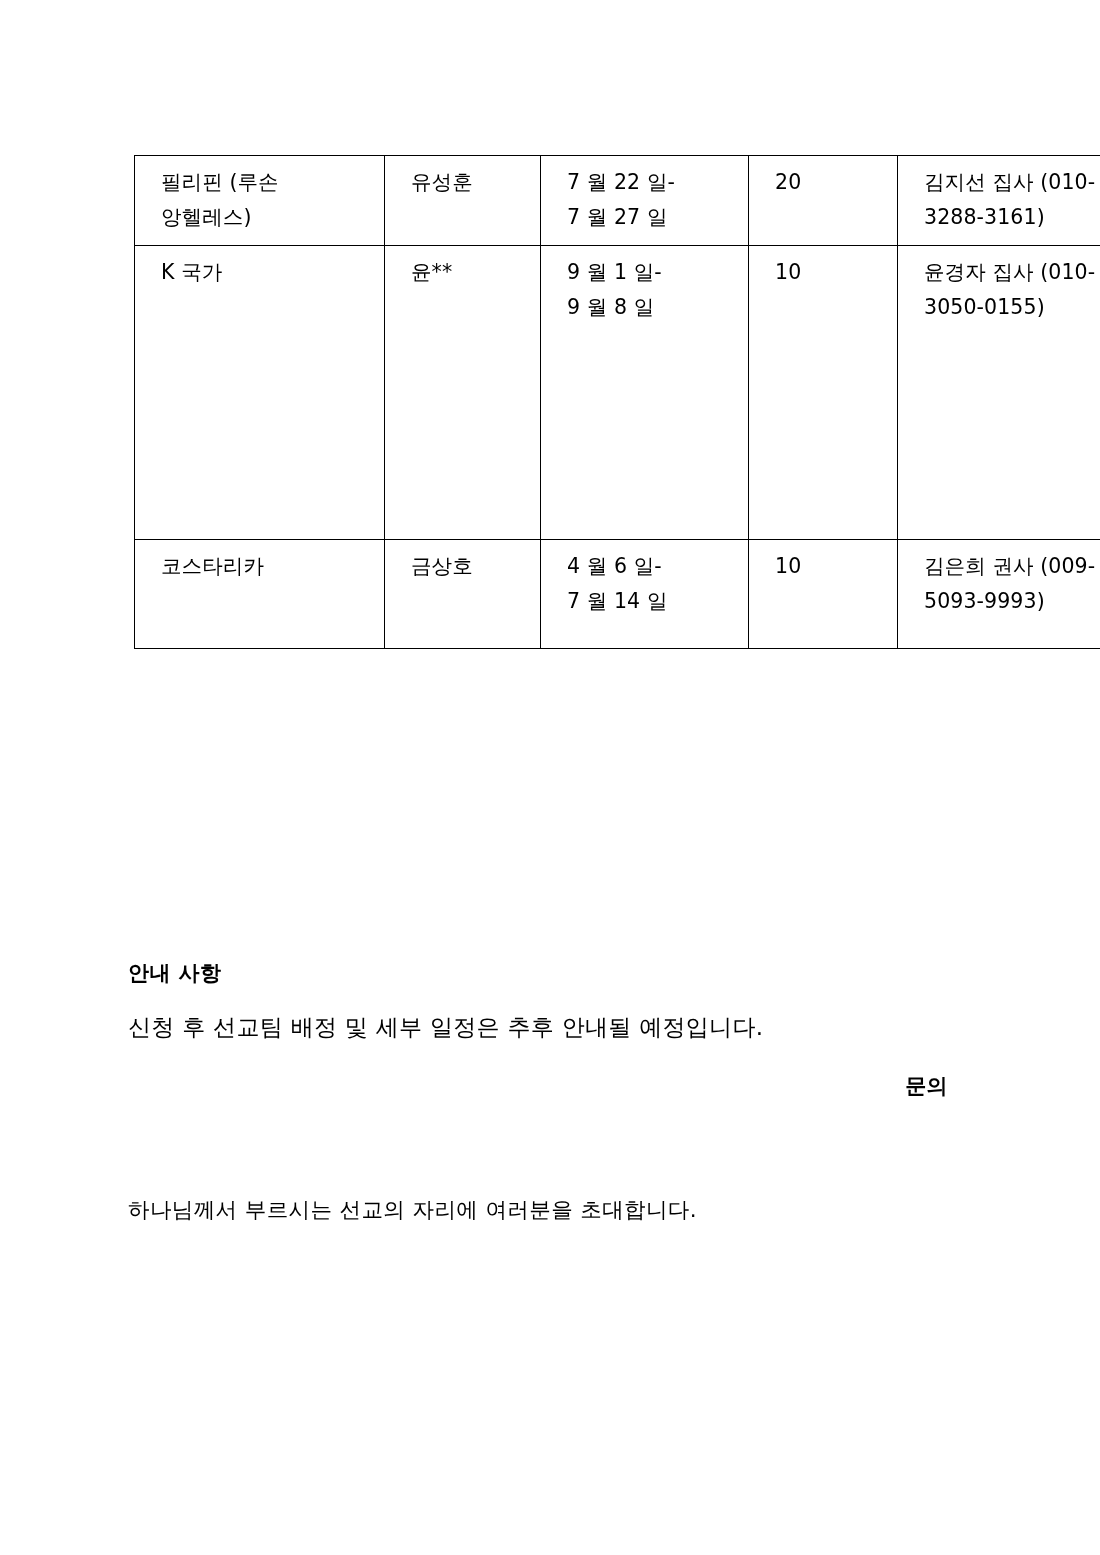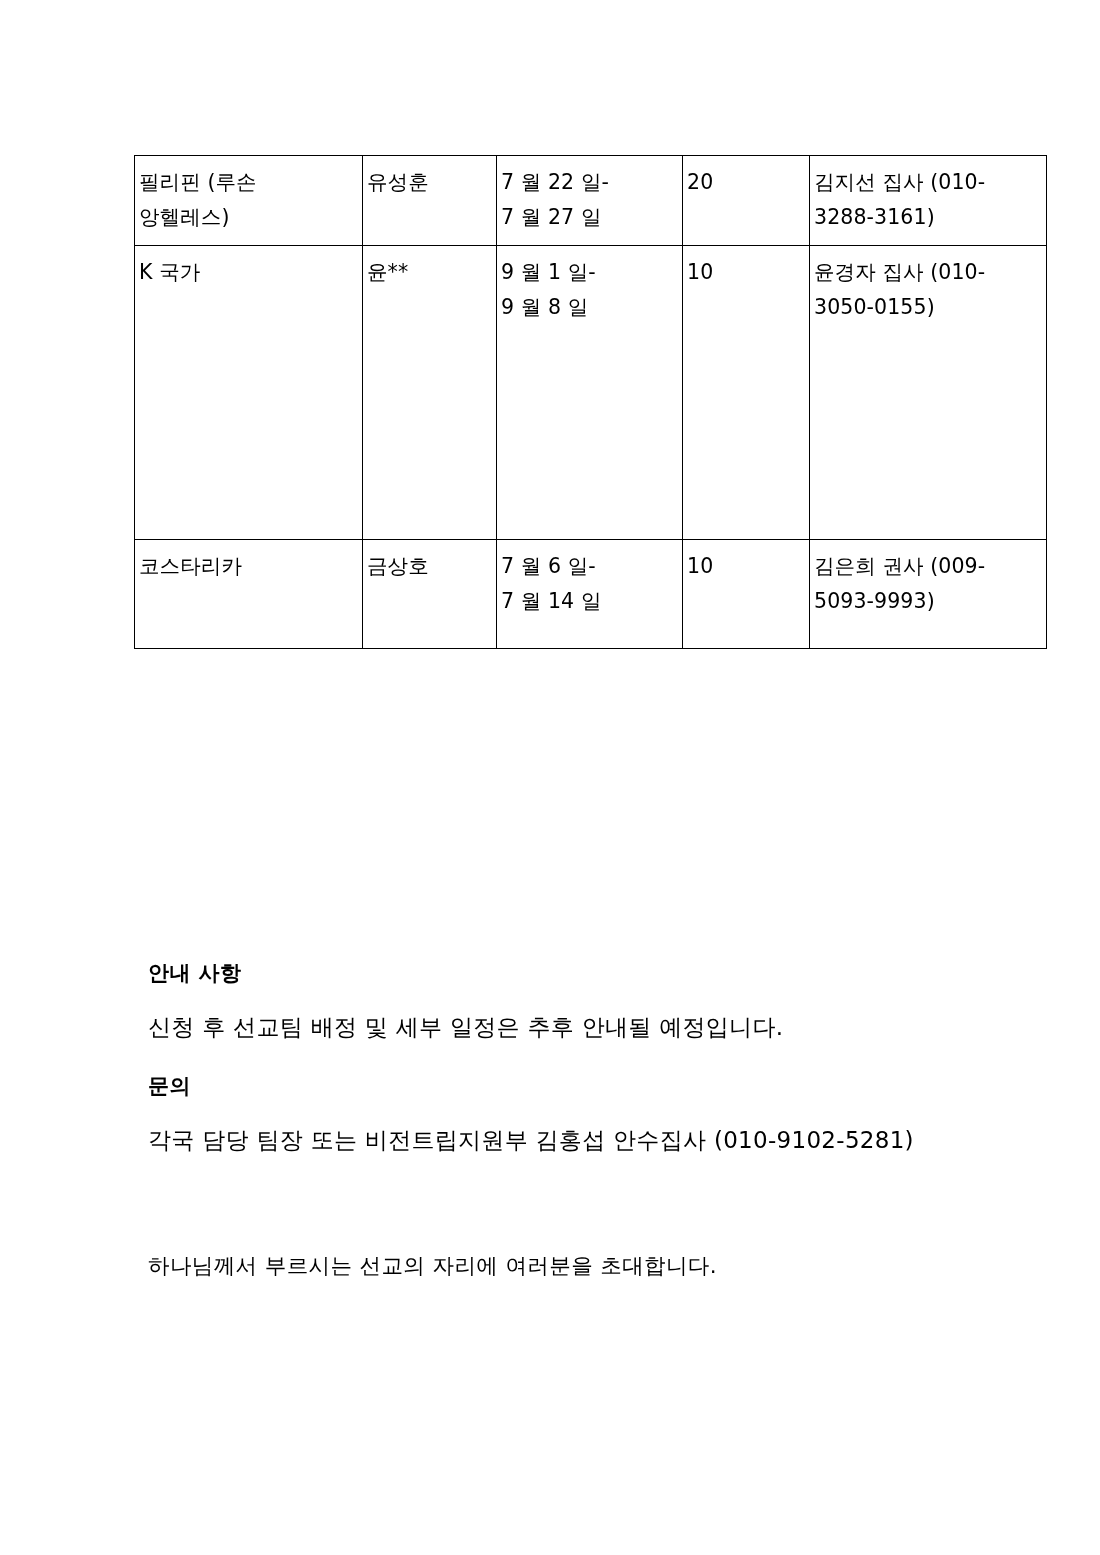--- a/index.html
+++ b/index.html
@@ -28,21 +28,21 @@
     position: absolute;
     left: 134px;
     top: 155px;
     width: 832px;
     border-collapse: collapse;
     table-layout: fixed;
   }
   .mission-table td {
     border: 1.6px solid #000000;
     vertical-align: top;
-    padding: 9px 11px 9px 4px;
+    padding: 9px 11px 9px 26px;
     font-size: 20.5px;
     line-height: 1.72;
     letter-spacing: 0.1px;
     word-break: keep-all;
   }
   .col-country  { width: 212px; }
   .col-leader   { width: 118px; }
   .col-dates    { width: 170px; }
   .col-count    { width: 111px; }
   .col-contact  { width: 221px; }
@@ -50,40 +50,40 @@
   .row-r1 td { height: 62px; }
   .row-r2 td { height: 275px; }
   .row-r3 td { height: 90px; }
   .row-r4 td { height: 287px; }
 
   .cell-line { display: block; white-space: nowrap; }
 
   
   .body-block {
     position: absolute;
-    left: 148px;
+    left: 128px;
     top: 960px;
     width: 820px;
   }
   .sec-heading {
     font-weight: bold;
     font-size: 21px;
     line-height: 1.3;
     margin: 0 0 26px 0;
     letter-spacing: 0.4px;
   }
   .sec-para {
     font-size: 23px;
     line-height: 1.3;
     margin: 0 0 30px 0;
     letter-spacing: 0.3px;
     word-break: keep-all;
   }
   .sec-para.tight { margin-bottom: 28px; }
-  .sec-heading.second { margin-top: 20px; margin-bottom: 26px; }
+  .sec-heading.second { margin-top: 20px; margin-bottom: 26px; text-align: right; }
   .closing {
     font-weight: normal;
     font-size: 21.5px;
     line-height: 1.3;
     margin: 96px 0 0 0;
     letter-spacing: 0.4px;
     word-break: keep-all;
   }
 </style>
 </head>
@@ -132,37 +132,36 @@
       </tr>
 
       <tr class="row-r3">
         <td class="col-country">
           <span class="cell-line">코스타리카</span>
         </td>
         <td class="col-leader">
           <span class="cell-line">금상호</span>
         </td>
         <td class="col-dates">
-          <span class="cell-line">7 월 6 일-</span>
+          <span class="cell-line">4 월 6 일-</span>
           <span class="cell-line">7 월 14 일</span>
         </td>
         <td class="col-count">10</td>
         <td class="col-contact">
           <span class="cell-line">김은희  권사 (009-</span>
           <span class="cell-line">5093-9993)</span>
         </td>
       </tr>
 
 
     </tbody>
   </table>
 
   <div class="body-block">
     <p class="sec-heading">안내 사항</p>
     <p class="sec-para">신청 후 선교팀 배정 및 세부 일정은 추후 안내될 예정입니다.</p>
 
     <p class="sec-heading second">문의</p>
-    <p class="sec-para">각국 담당 팀장 또는 비전트립지원부 김홍섭 안수집사 (010-9102-5281)</p>
 
     <p class="closing">하나님께서 부르시는 선교의 자리에 여러분을 초대합니다.</p>
   </div>
 
 </div>
 
 </body></html>

